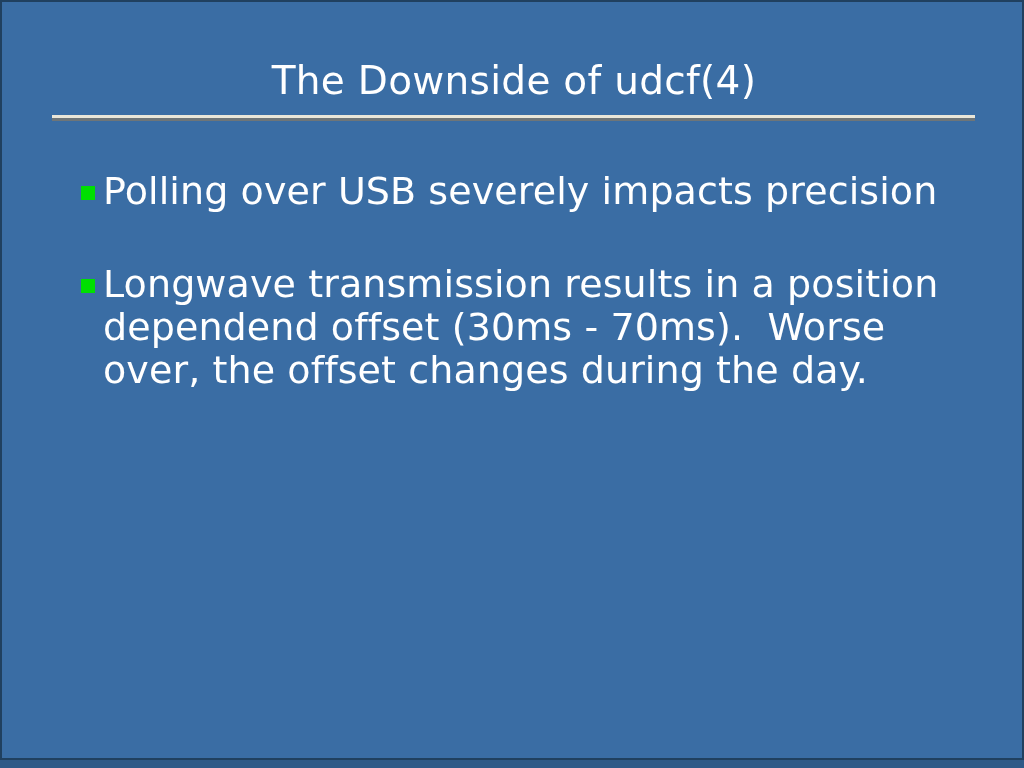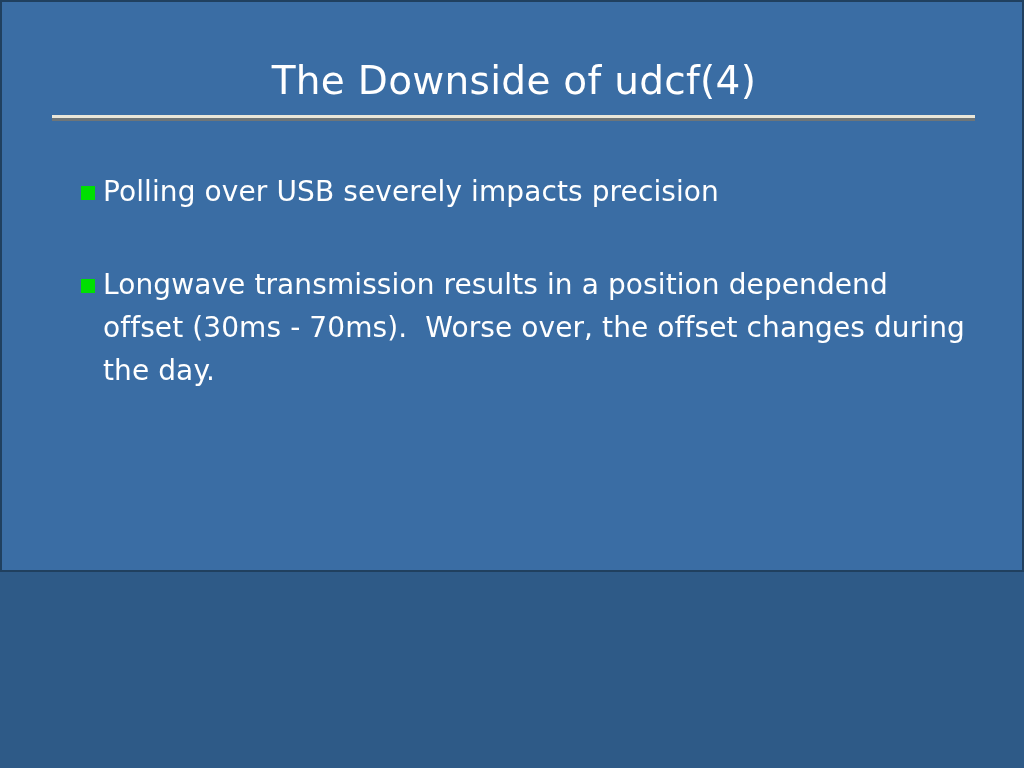--- a/index.html
+++ b/index.html
@@ -7,21 +7,21 @@
     margin: 0;
     padding: 0;
     background: #2e5a87;
   }
   body {
     font-family: "DejaVu Sans", sans-serif;
   }
   .slide {
     position: relative;
     width: 1024px;
-    height: 572px;
+    height: 760px;
     box-sizing: border-box;
     background: #3a6da4;
     border: 2px solid #20405f;
     overflow: hidden;
   }
   .slide-title {
     position: absolute;
     left: 0;
     top: 56px;
     width: 1024px;
@@ -68,21 +68,21 @@
     position: absolute;
     left: 0;
     top: 16px;
     width: 14px;
     height: 14px;
     background: #00e000;
   }
   .bullet-text {
     color: #ffffff;
     font-family: "DejaVu Sans", sans-serif;
-    font-size: 28px;
+    font-size: 38px;
     font-weight: 400;
     line-height: 43px;
     letter-spacing: 0.1px;
     white-space: pre-wrap;
   }
 </style>
 </head>
 <body>
 
 <div class="slide">

